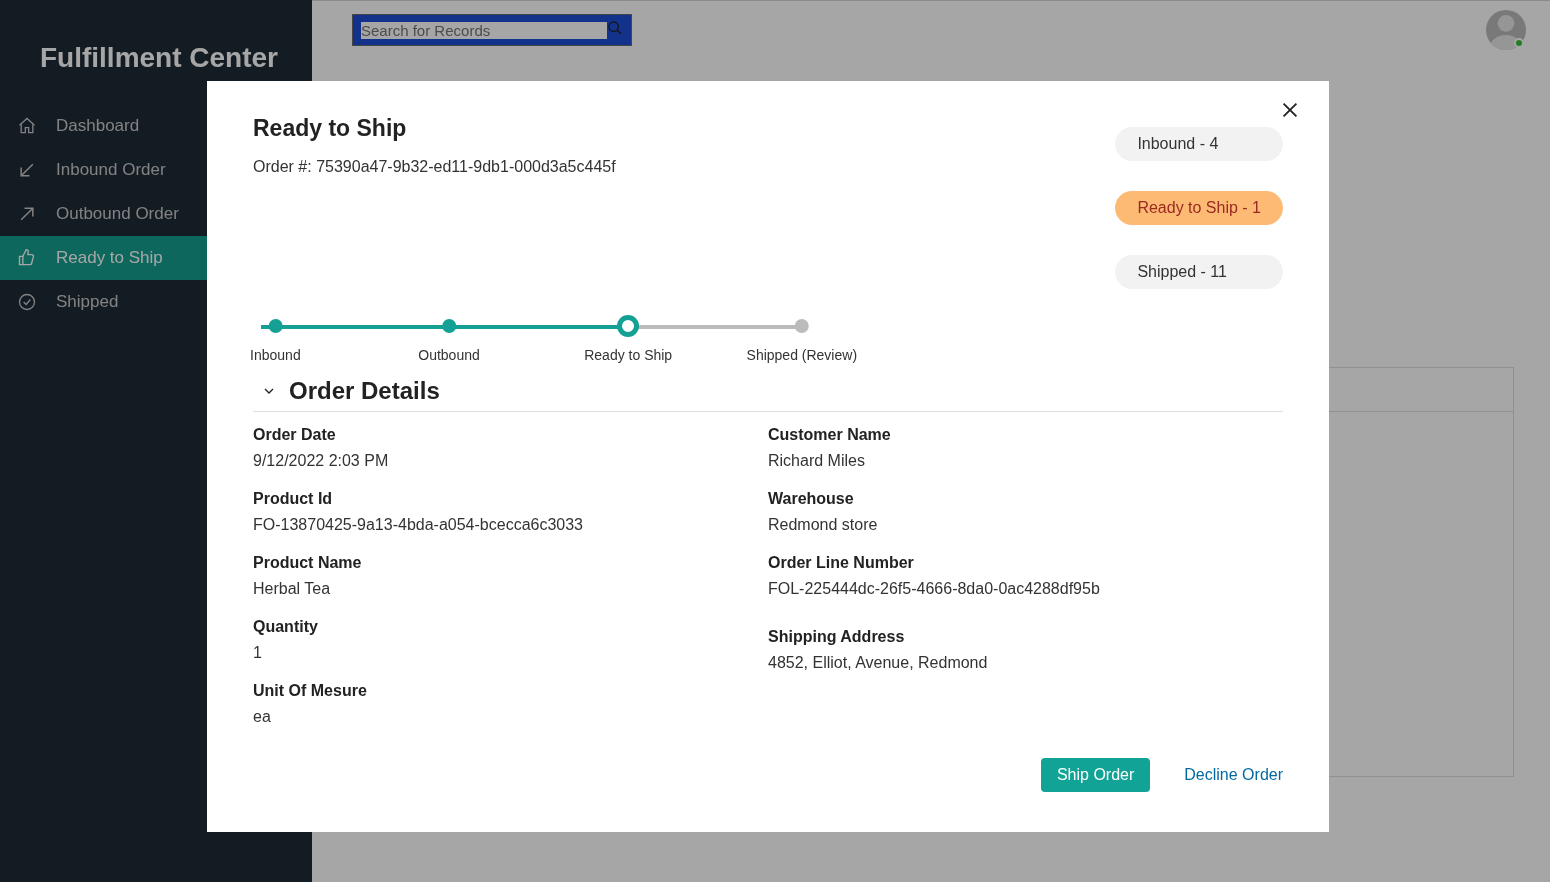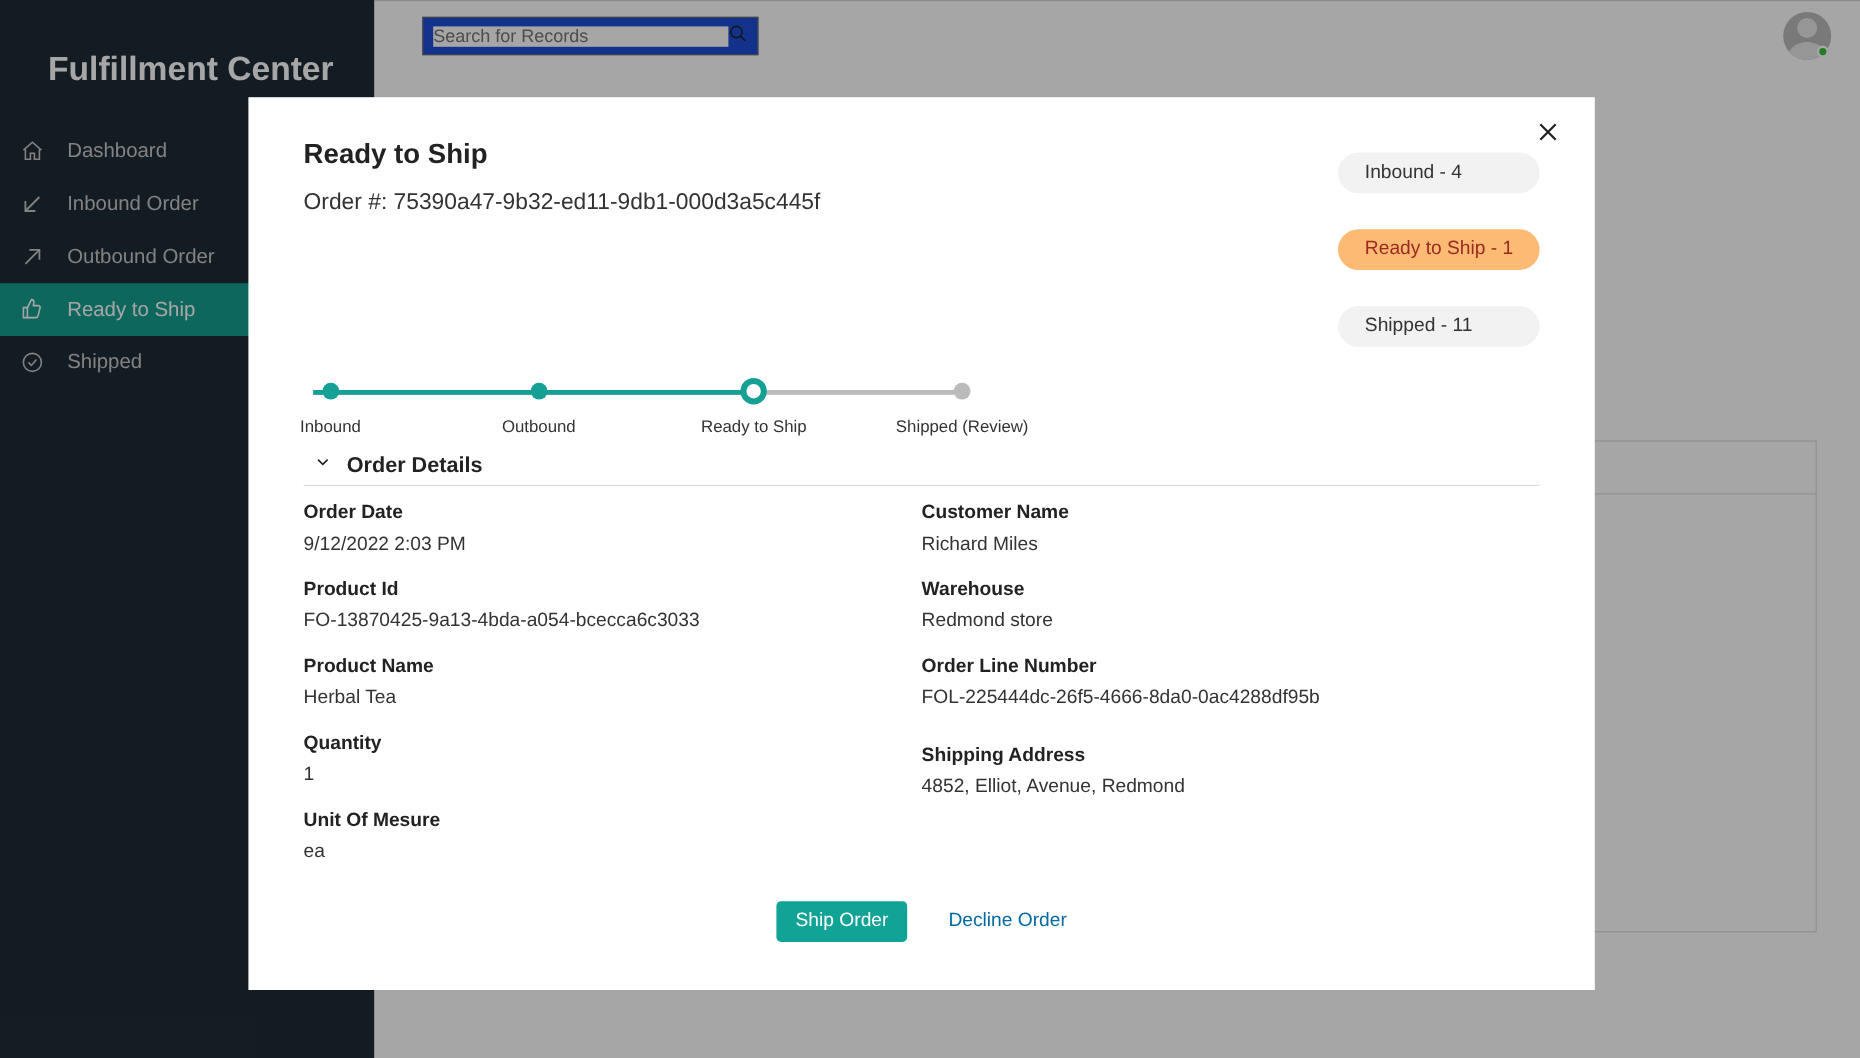--- a/index.html
+++ b/index.html
@@ -110,21 +110,21 @@
     display:flex;
     align-items:flex-start;
     justify-content:space-between;
   }
   .modal-title {
     font-size: 23px;
     font-weight: 700;
     color: #222;
   }
   .order-number {
-    font-size: 19px;
+    font-size: 16px;
     color: #333;
     margin-top: 16px;
   }
   .pills {
     display:flex;
     gap: 30px;
     margin-top: 12px;
     flex-direction: column;
   }
   .pill {
@@ -178,42 +178,42 @@
   .step.current .dot {
     width:22px;height:22px;border-radius:50%;
     background:#fff;border:5px solid #14a094;
     margin-top:0;margin-bottom:10px;
   }
   .step.future .dot { background:#bbb; }
   .step .lbl { font-size:14px;color:#333;white-space:nowrap; }
   .section-header {
     display:flex;align-items:center;gap:12px;
     margin-top:4px;
-    font-size:18px;font-weight:600;color:#222;
+    font-size:24px;font-weight:600;color:#222;
     padding-left:8px;
   }
   .divider {
     height:1px;background:#ddd;
     margin-top:6px;
   }
   .details {
     display:flex;
     margin-top:14px;
   }
   .col { flex:1; }
   .field { margin-bottom:20px; }
   .field .label {
     font-weight:700;font-size:16px;color:#222;
   }
   .field .value {
     margin-top:8px;
     font-size:16px;color:#333;
   }
   .actions {
-    display:flex;justify-content:center;gap:34px;
+    display:flex;justify-content:flex-end;gap:34px;
     margin-top:12px;
     align-items:center;
   }
   .btn-primary {
     background:#11a395;color:#fff;
     border:none;border-radius:4px;
     padding:8px 16px;font-size:16px;cursor:pointer;
   }
   .btn-link {
     background:none;border:none;color:#0369a1;

